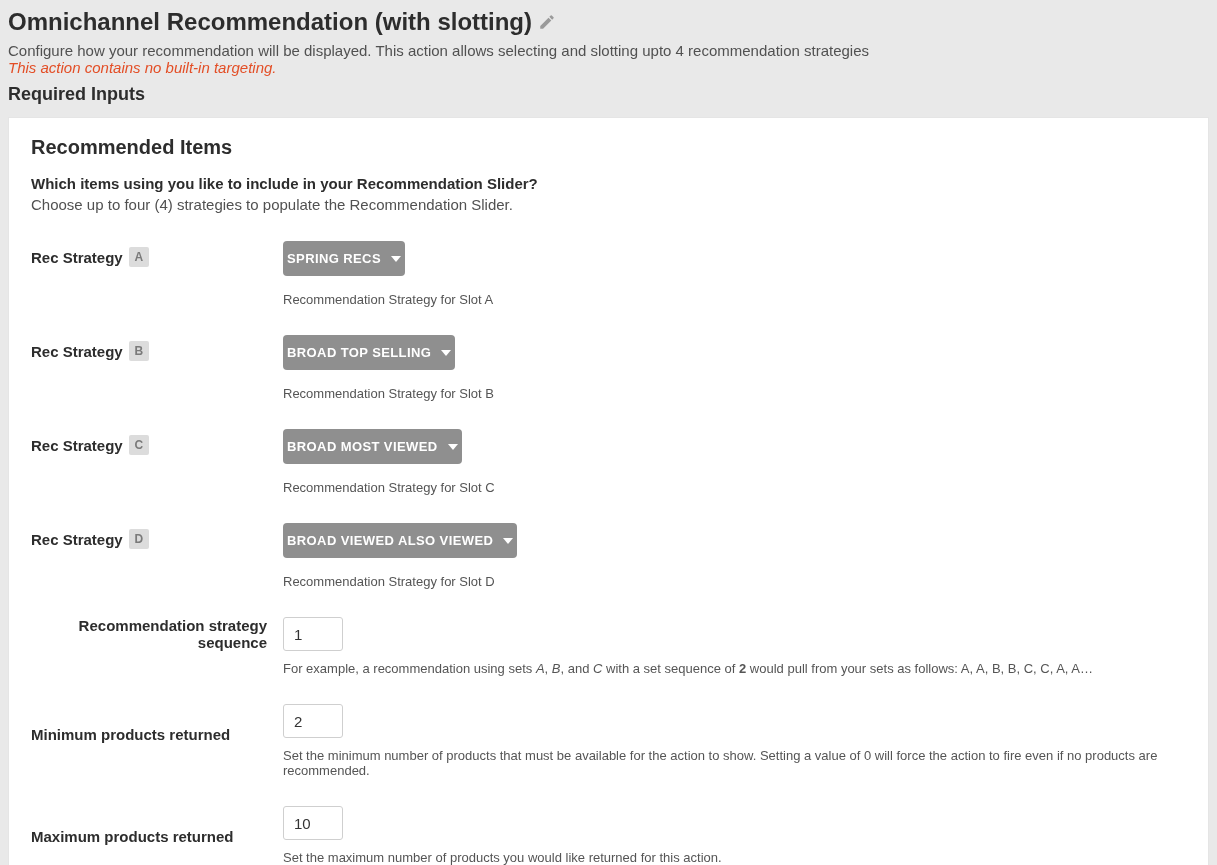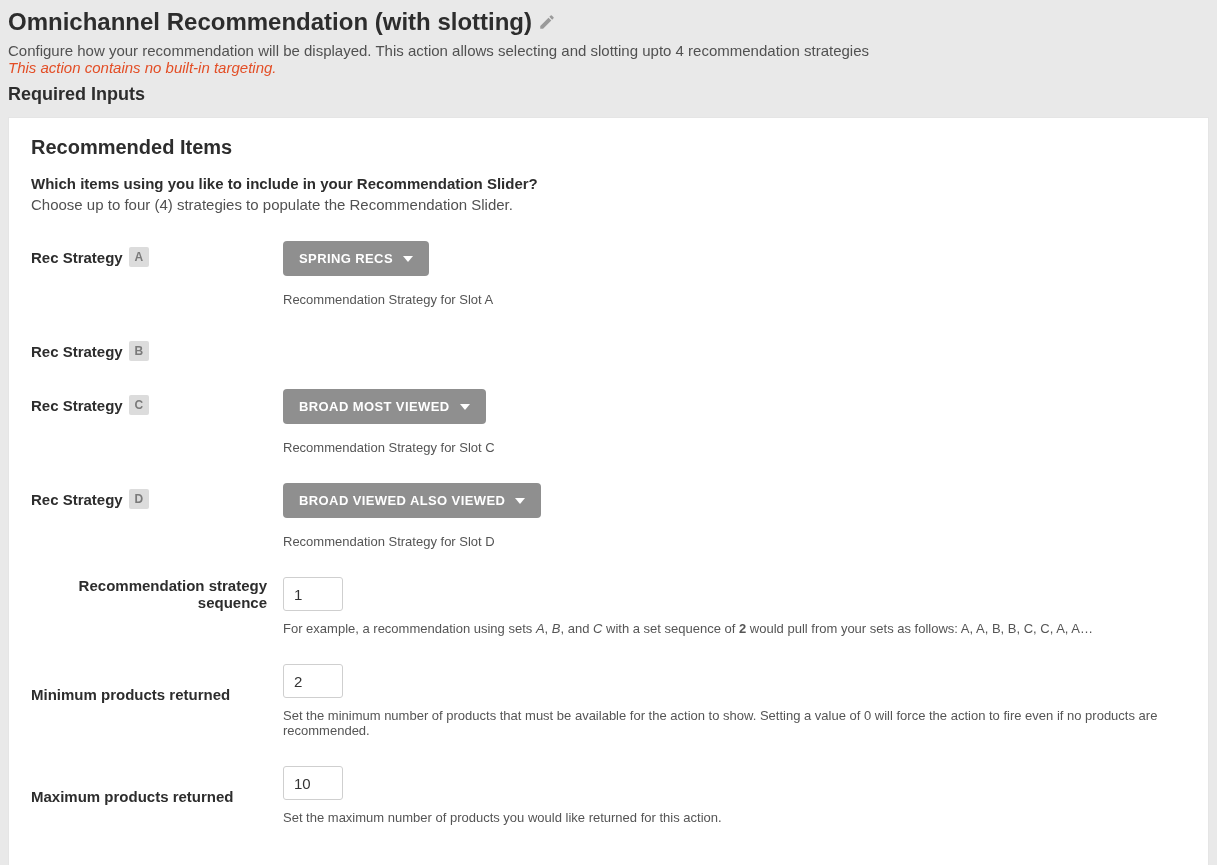--- a/index.html
+++ b/index.html
@@ -97,21 +97,21 @@
       font-size: 12px;
       border-radius: 2px;
       margin-top: -2px;
     }
     .control-col { flex: 1; }
     .dropdown-btn {
       background: #8f8f8f;
       color: #ffffff;
       border: none;
       border-radius: 4px;
-      padding: 10px 16px;
+      padding: 10px 4px;
       font-weight: 700;
       font-size: 13px;
       letter-spacing: 0.4px;
       cursor: pointer;
       display: inline-flex;
       align-items: center;
       gap: 10px;
     }
     .chevron {
       width: 10px;
@@ -173,20 +173,29 @@
       </button>
       <div class="help">Recommendation Strategy for Slot A</div>
     </div>
   </div>
 
   <div class="row">
     <div class="label-col">
       <span>Rec Strategy</span>
       <span class="letter-badge">B</span>
     </div>
+    <div class="control-col">
+      <button class="dropdown-btn">
+        <span>BROAD TOP SELLING</span>
+        <svg class="chevron" viewBox="0 0 10 6">
+            <path d="M0 0l5 6 5-6z"></path>
+          </svg>
+      </button>
+      <div class="help">Recommendation Strategy for Slot B</div>
+    </div>
   </div>
 
   <div class="row">
     <div class="label-col">
       <span>Rec Strategy</span>
       <span class="letter-badge">C</span>
     </div>
     <div class="control-col">
       <button class="dropdown-btn">
         <span>BROAD MOST VIEWED</span>

